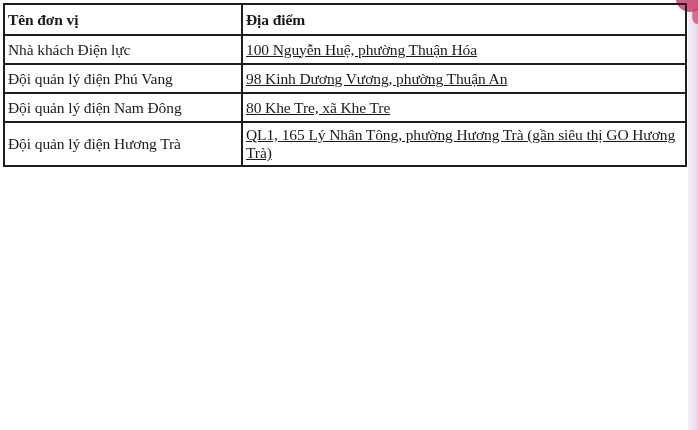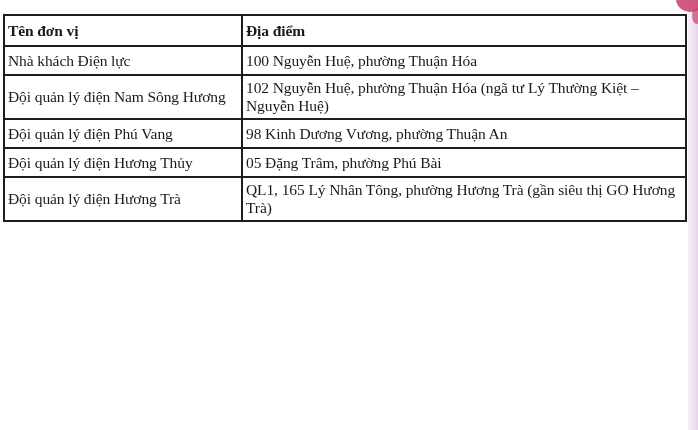--- a/index.html
+++ b/index.html
@@ -39,21 +39,21 @@
       top: 8px;
       width: 10px;
       height: 16px;
       border-radius: 50%;
       background: #c9406a;
       opacity: 0.7;
     }
     table.units {
       position: absolute;
       left: 3px;
-      top: 14px;
+      top: 3px;
       width: 682px;
       border-collapse: collapse;
       table-layout: fixed;
     }
     table.units col.c1 { width: 238px; }
     table.units col.c2 { width: 444px; }
     table.units th, table.units td {
       border: 2px solid #1e1e1e;
       padding: 0 3px;
       font-size: 15.5px;
@@ -62,21 +62,21 @@
       vertical-align: middle;
       font-weight: normal;
       letter-spacing: -0.1px;
     }
     table.units th {
       font-weight: bold;
       height: 29px;
     }
     tr.h1 td { height: 27px; border-radius: 10px; }
     tr.h2 td { height: 42px; }
-    td.addr { vertical-align: middle; }
+    td.addr { vertical-align: middle; text-decoration: underline; }
   </style>
 </head>
 <body>
 
 <div class="right-strip"></div>
 <div class="pink-blob"></div>
 <div class="pink-blob-2"></div>
 
 <table class="units">
   <colgroup>
@@ -87,30 +87,26 @@
     <tr>
       <th>Tên đơn vị</th>
       <th>Địa điểm</th>
     </tr>
   </thead>
   <tbody>
     <tr class="h1">
       <td>Nhà khách Điện lực</td>
       <td class="addr">100 Nguyễn Huệ, phường Thuận Hóa</td>
     </tr>
-    <tr class="h2">
-      <td>Đội quản lý điện Nam Sông Hương</td>
-      <td class="addr">102 Nguyễn Huệ, phường Thuận Hóa (ngã tư Lý Thường Kiệt – Nguyễn Huệ)</td>
-    </tr>
     <tr class="h1">
       <td>Đội quản lý điện Phú Vang</td>
       <td class="addr">98 Kinh Dương Vương, phường Thuận An</td>
     </tr>
     <tr class="h1">
-      <td>Đội quản lý điện Hương Thủy</td>
-      <td class="addr">05 Đặng Trâm, phường Phú Bài</td>
+      <td>Đội quản lý điện Nam Đông</td>
+      <td class="addr">80 Khe Tre, xã Khe Tre</td>
     </tr>
     <tr class="h2">
       <td>Đội quản lý điện Hương Trà</td>
       <td class="addr">QL1, 165 Lý Nhân Tông, phường Hương Trà (gần siêu thị GO Hương Trà)</td>
     </tr>
   </tbody>
 </table>
 
 </body></html>

